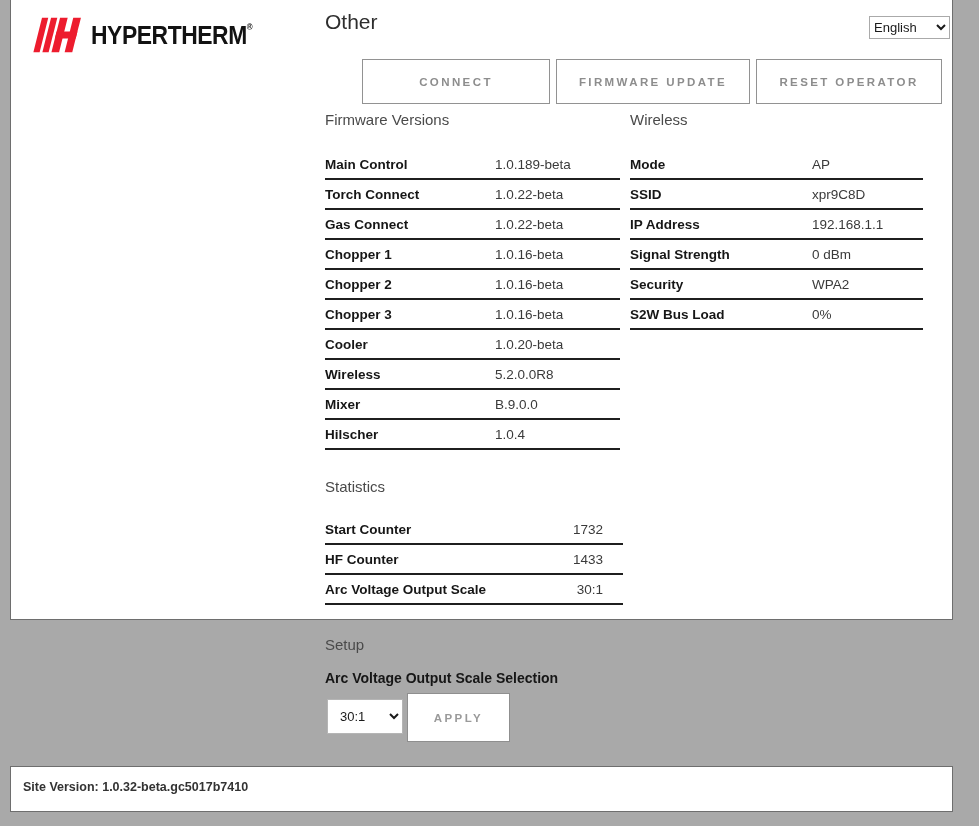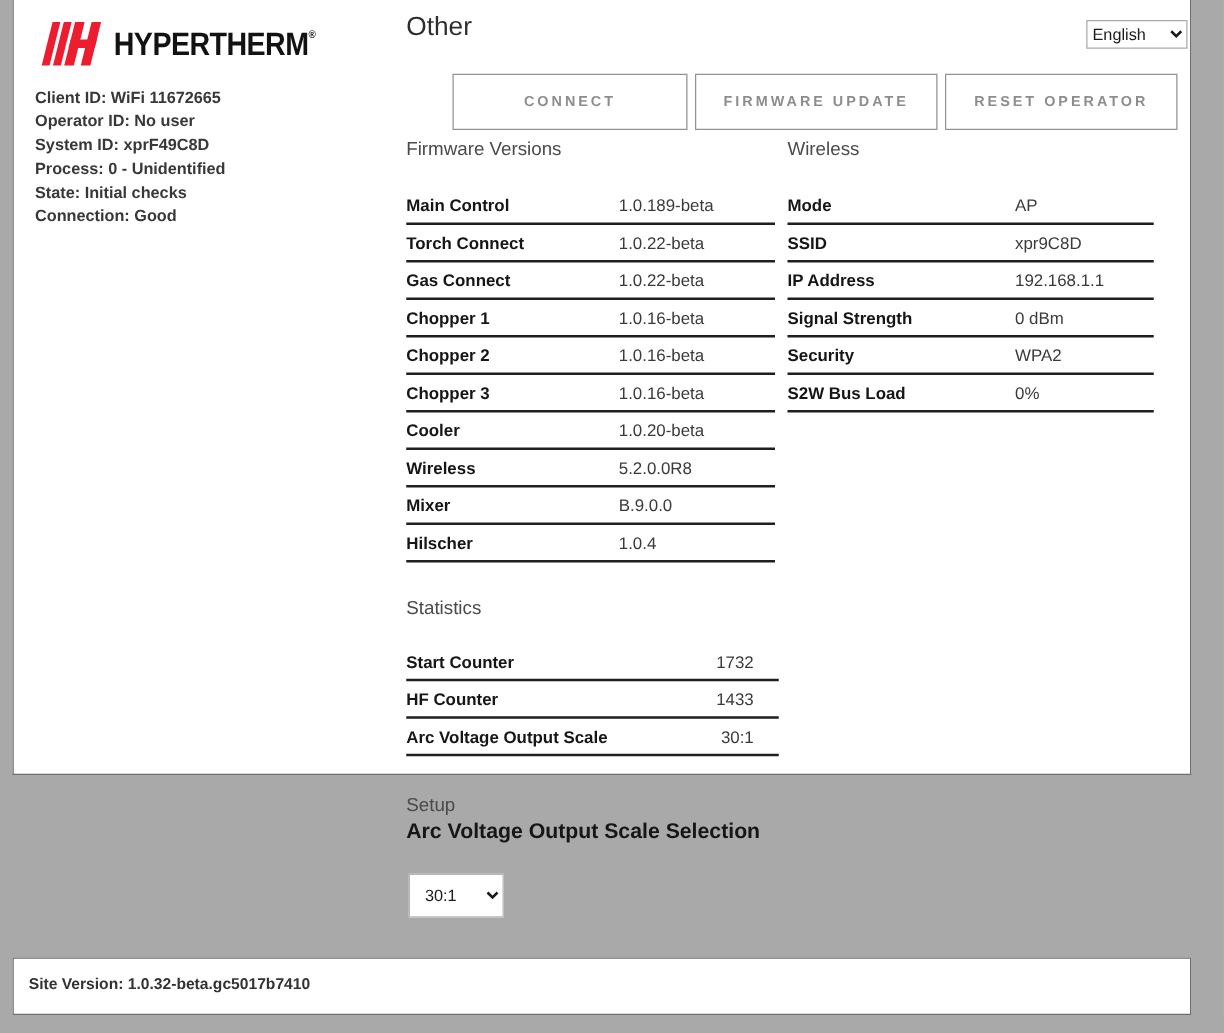--- a/index.html
+++ b/index.html
@@ -80,22 +80,22 @@
     position: absolute; left: 0; top: 7px;
     font-size: 13.5px; font-weight: 700; color: #161616; white-space: nowrap;
   }
   .trow .val {
     position: absolute; top: 7px; font-size: 13.5px; color: #3a3a3a; white-space: nowrap;
   }
   .tbl-fw .val { left: 170px; }
   .tbl-wl .val { left: 182px; }
   .tbl-st .val { right: 20px; }
   .setup-label {
-    position: absolute; left: 0; top: 655px;
-    font-size: 17px; font-weight: 700; color: #161616;
+    position: absolute; left: 0; top: 670px;
+    font-size: 14px; font-weight: 700; color: #161616;
   }
   .scale-select {
     position: absolute; left: 2px; top: 699px; width: 76px; height: 35px;
     font-family: "Liberation Sans", sans-serif; font-size: 13px; color: #1a1a1a;
     border: 1px solid #b5b5b5; background: #ffffff; padding-left: 8px;
   }
   .apply-btn {
     position: absolute; left: 82px; top: 693px; width: 103px; height: 49px;
     background: #ffffff; border: 1px solid #8f8f8f;
     display: flex; align-items: center; justify-content: center;
@@ -124,28 +124,20 @@
         <rect x="0" y="0" width="9" height="50"></rect>
         <rect x="13" y="0" width="9" height="50"></rect>
         <rect x="26" y="0" width="11" height="50"></rect>
         <rect x="45" y="0" width="11" height="50"></rect>
         <rect x="26" y="20" width="30" height="10"></rect>
       </g>
     </svg>
     <div class="logo-word"><span>HYPERTHERM</span><sup>®</sup></div>
   </div>
 
-  <div class="client-info">
-    <div>Client ID: WiFi 11672665</div>
-    <div>Operator ID: No user</div>
-    <div>System ID: xprF49C8D</div>
-    <div>Process: 0 - Unidentified</div>
-    <div>State: Initial checks</div>
-    <div>Connection: Good</div>
-  </div>
 
 
   <div class="main">
     <div class="page-title">Other</div>
 
     <select class="lang-select">
       <option>English</option>
     </select>
 
     <div class="actions">
@@ -243,18 +235,19 @@
           <span class="val">30:1</span>
         </div>
     </div>
 
     <div class="setup-label">Arc Voltage Output Scale Selection</div>
 
     <select class="scale-select">
       <option>30:1</option>
     </select>
 
+    <div class="apply-btn">APPLY</div>
   </div>
 </div>
 
 <div class="footer">
   <div class="footer-text">Site Version: 1.0.32-beta.gc5017b7410</div>
 </div>
 
 </body></html>

